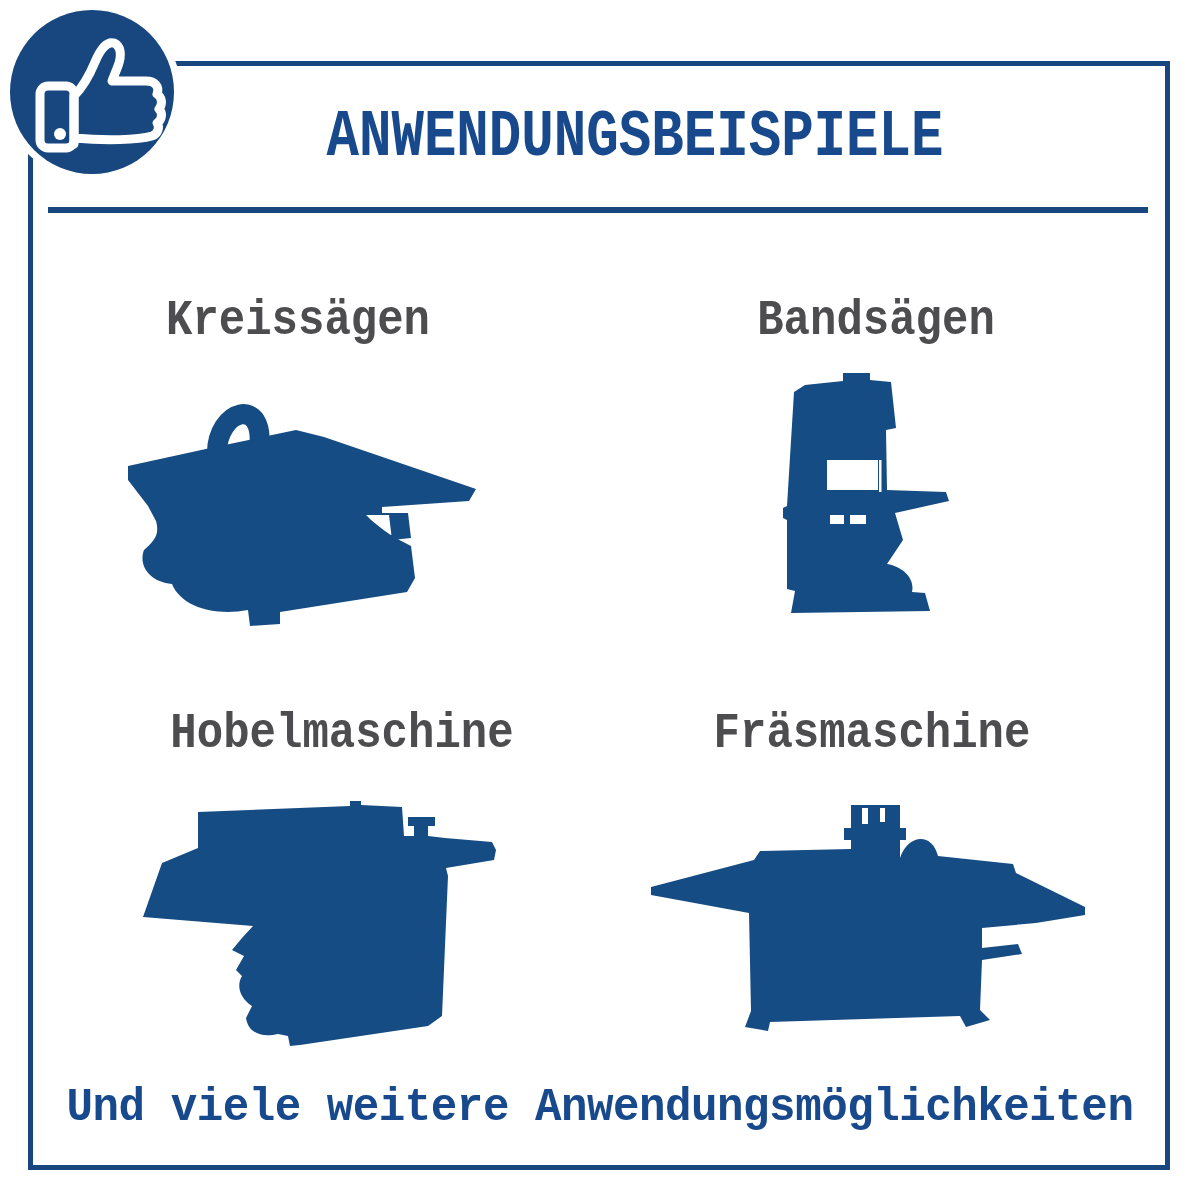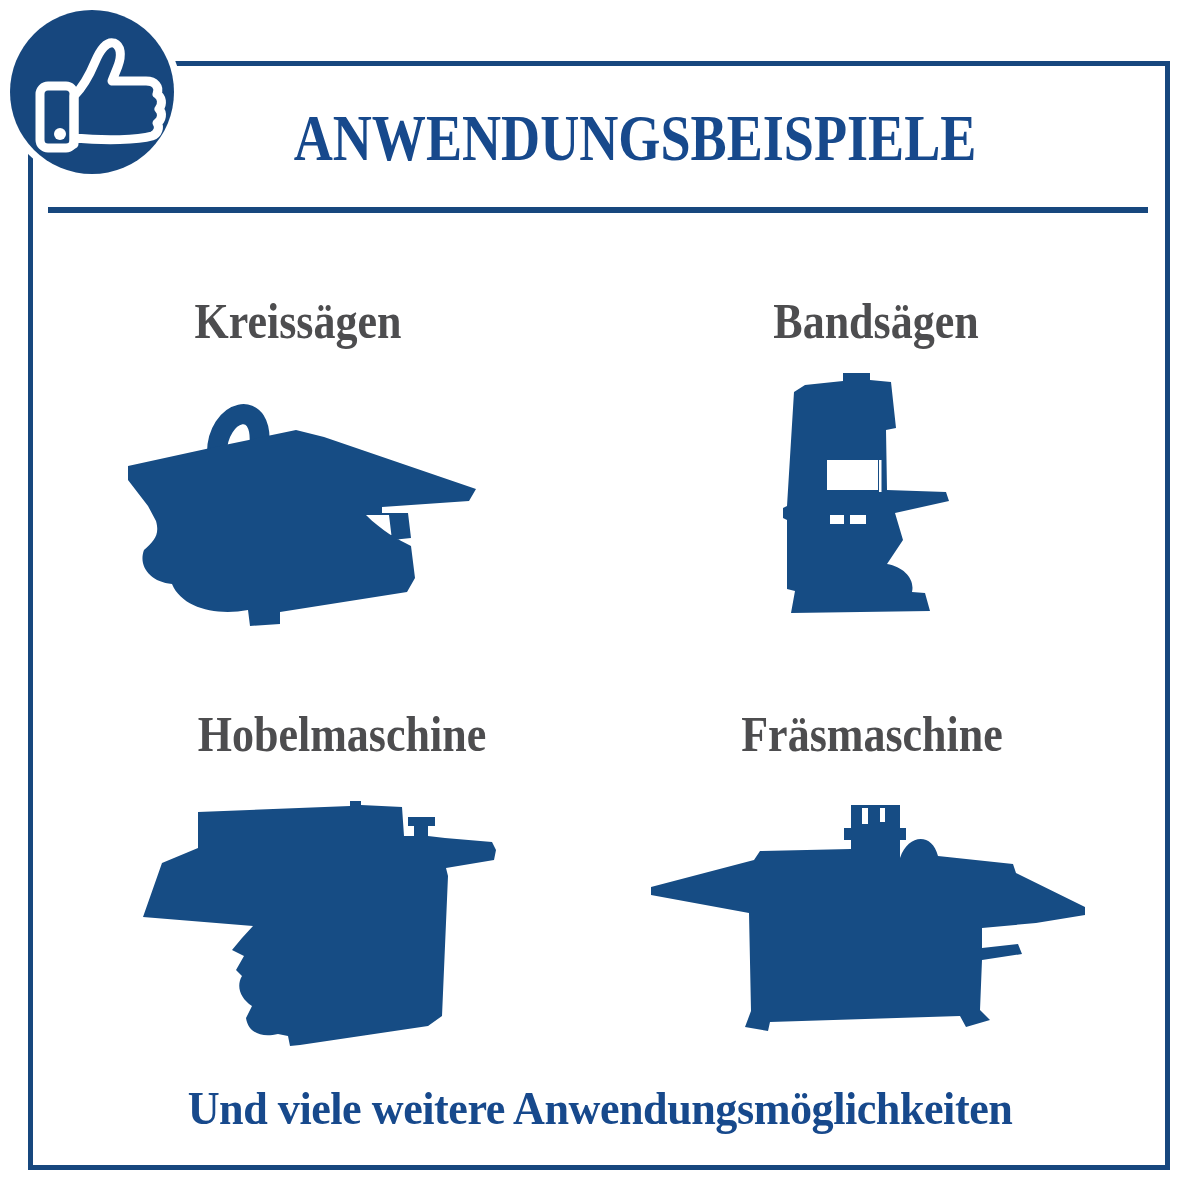--- a/index.html
+++ b/index.html
@@ -5,21 +5,21 @@
   :root{
     --brand_blue:#17477E;
     --machine_blue:#164C84;
     --title_blue:#17498C;
     --label_gray:#4D4D4F;
     --background:#FFFFFF;
   }
   html,body{margin:0;padding:0;background:var(--background);}
   .canvas{
     position:relative;width:1200px;height:1200px;background:var(--background);
-    overflow:hidden;font-family:Liberation Serif, serif;
+    overflow:hidden;font-family:Liberation Mono, monospace;
   }
   .frame{
     position:absolute;left:28px;top:61px;width:1142px;height:1109px;
     border:5px solid var(--brand_blue);box-sizing:border-box;
   }
   .badge{
     position:absolute;left:10px;top:10px;width:164px;height:164px;border-radius:50%;
     background:var(--brand_blue);box-shadow:0 0 0 7px #fff;
   }
   .badge svg{position:absolute;left:0;top:0;width:164px;height:164px;}

